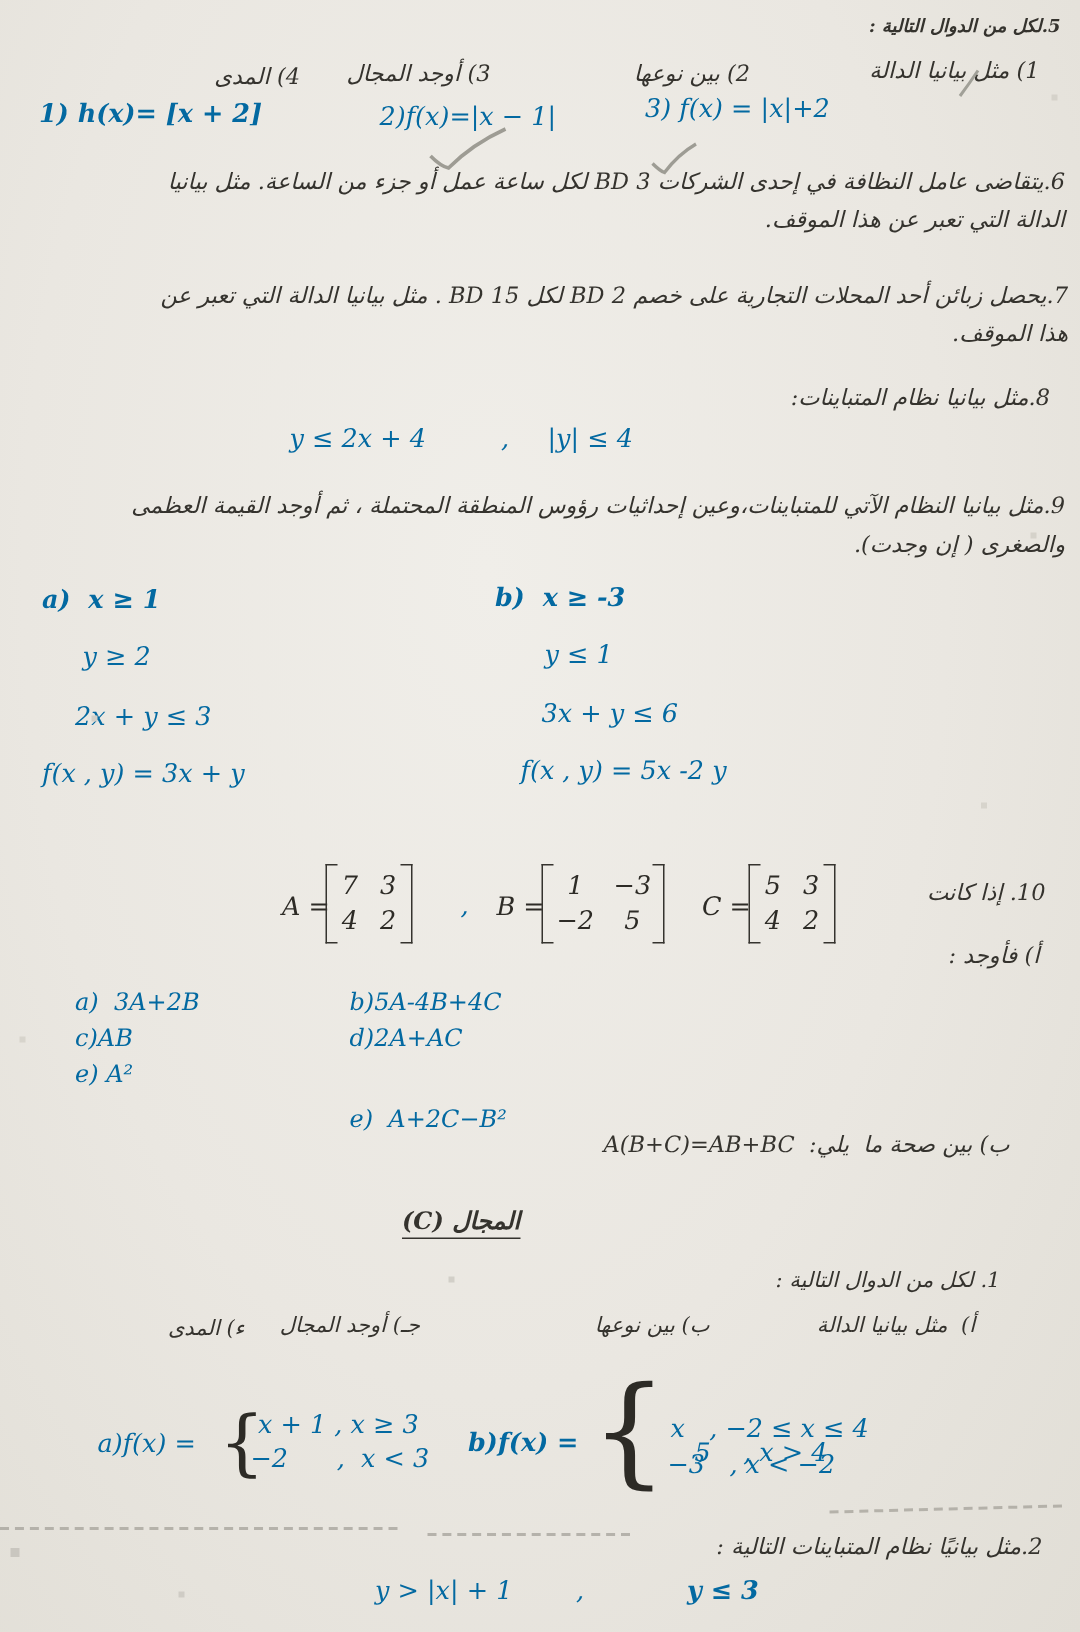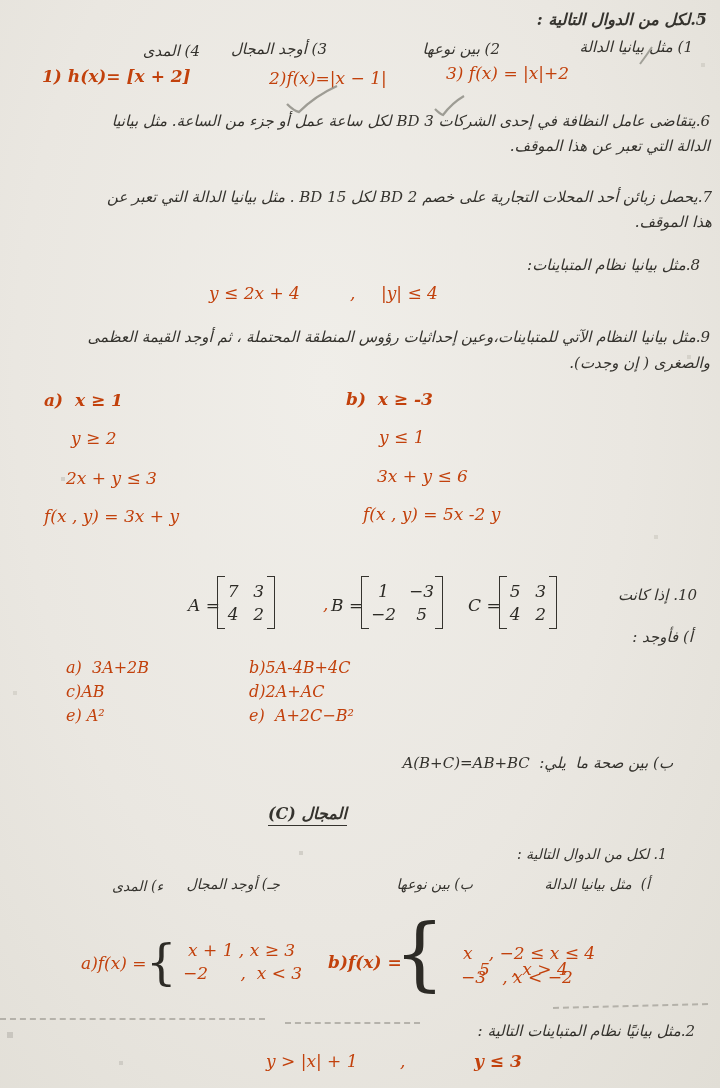--- a/index.html
+++ b/index.html
@@ -11,21 +11,21 @@
   .ln{position:absolute;white-space:pre;line-height:1.25;}
   .ar{
     direction:rtl;
     font-family:"DejaVu Serif","DejaVu Sans",sans-serif;
     font-style:italic;font-weight:500;
     font-size:15px;color:#35332e;
   }
   .math{
     direction:ltr;
     font-family:"DejaVu Serif","Liberation Serif",serif;
-    font-style:italic;font-size:17px;color:#c2410c;margin-left:16px;
+    font-style:italic;font-size:17px;color:#0369a1;
   }
   .math.small{font-size:16px}
   .mxlabel{position:absolute;font:italic 17px "DejaVu Serif",serif;color:#2d2b26;white-space:pre}
   .mxbody{
     position:absolute;display:grid;grid-template-columns:1fr 1fr;
     column-gap:13px;row-gap:3px;padding:5px 10px;
     font:italic 17px "DejaVu Serif",serif;color:#2d2b26;text-align:center;
   }
   .mxbody::before{content:"";position:absolute;top:0;bottom:0;left:0;width:7px;
     border:1.7px solid #35332e;border-right:none}
@@ -36,21 +36,21 @@
   .dash{position:absolute;border-top:2px dashed #a5a29a;opacity:.75}
   .mark{position:absolute;}
   .speckles{position:absolute;left:0;top:0;width:2px;height:2px;background:transparent;
     box-shadow:62px 478px 0 1px #d2cfc8, 688px 356px 0 1px #d5d2ca, 300px 852px 0 1px #d2cfc8,
                14px 692px 0 1px #d7d4cc, 702px 64px 0 1px #d5d2ca, 120px 1062px 0 1px #cfccc5,
                9px 1034px 0 2px #c9c6bf, 655px 536px 0 1px #d7d4cc;}
 </style>
 </head>
 <body>
 
-<div class="ln ar" style="right:13px;top:10px;font-size:16px;font-weight:700">5.لكل من الدوال التالية :</div>
+<div class="ln ar" style="right:13px;top:10px;font-size:12px;font-weight:700">5.لكل من الدوال التالية :</div>
 
 <div class="ln ar" style="right:27px;top:38px">1) مثل بيانيا الدالة</div>
 <div class="ln ar" style="right:220px;top:40px">2) بين نوعها</div>
 <div class="ln ar" style="right:393px;top:40px">3) أوجد المجال</div>
 <div class="ln ar" style="right:520px;top:42px">4) المدى</div>
 
 <div class="ln math" style="left:26px;top:66px;font-weight:600">1) h(x)= [x + 2]</div>
 <div class="ln math" style="left:253px;top:68px">2)f(x)=|x − 1|</div>
 <div class="ln math" style="left:430px;top:63px">3) f(x) = |x|+2</div>
 
@@ -115,21 +115,21 @@
   <span>3</span>
   <span>4</span>
   <span>2</span>
 </div>
 
 <div class="ln math small" style="left:50px;top:658px">a)  3A+2B</div>
 <div class="ln math small" style="left:233px;top:658px">b)5A-4B+4C</div>
 <div class="ln math small" style="left:50px;top:682px">c)AB</div>
 <div class="ln math small" style="left:233px;top:682px">d)2A+AC</div>
 <div class="ln math small" style="left:50px;top:706px">e) A²</div>
-<div class="ln math small" style="left:233px;top:706px">e)  A+2C−B²</div>
+<div class="ln math small" style="left:233px;top:736px">e)  A+2C−B²</div>
 
 <div class="ln ar" style="right:47px;top:754px">ب) بين صحة ما  يلي:  A(B+C)=AB+BC</div>
 
 <div class="ln ar heading" style="left:268px;top:804px">المجال (C)</div>
 
 <div class="ln ar" style="right:53px;top:846px;font-size:14px">1. لكل من الدوال التالية :</div>
 
 <div class="ln ar" style="right:70px;top:876px;font-size:14px">أ)  مثل بيانيا الدالة</div>
 <div class="ln ar" style="right:247px;top:876px;font-size:14px">ب) بين نوعها</div>
 <div class="ln ar" style="right:440px;top:876px;font-size:14px">جـ) أوجد المجال</div>

